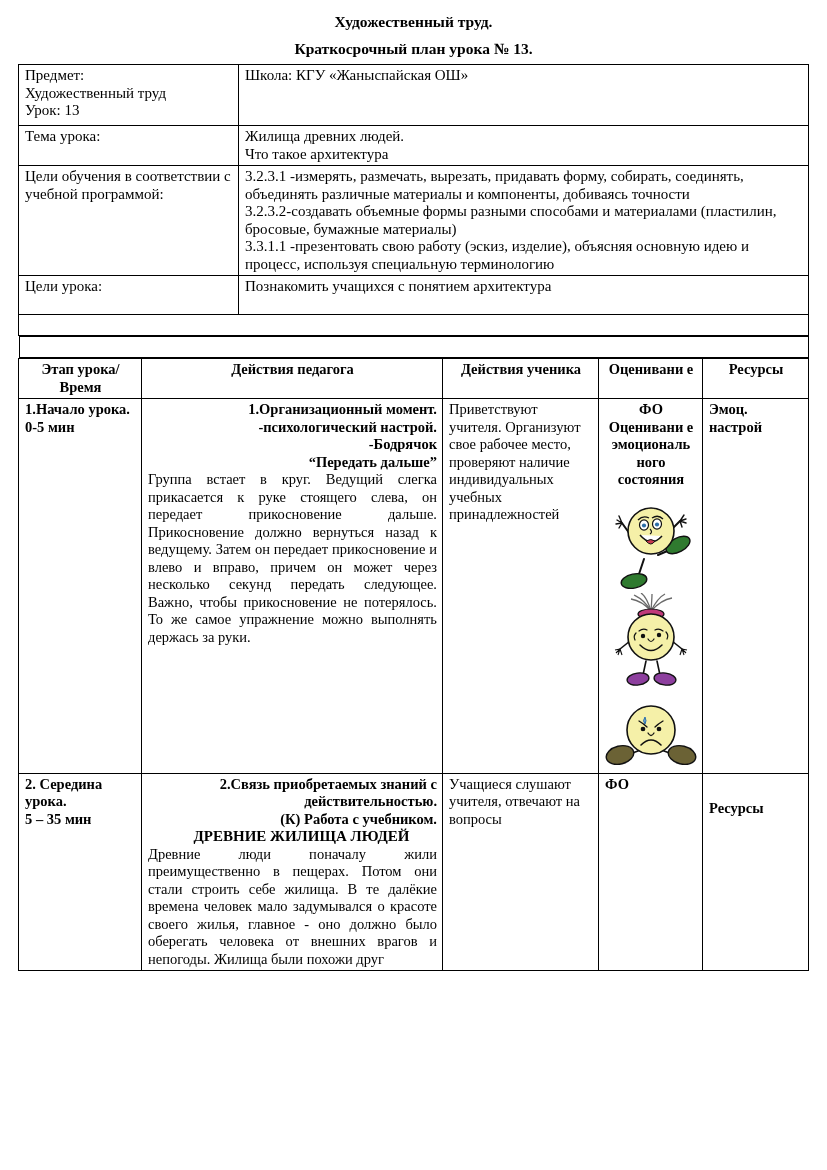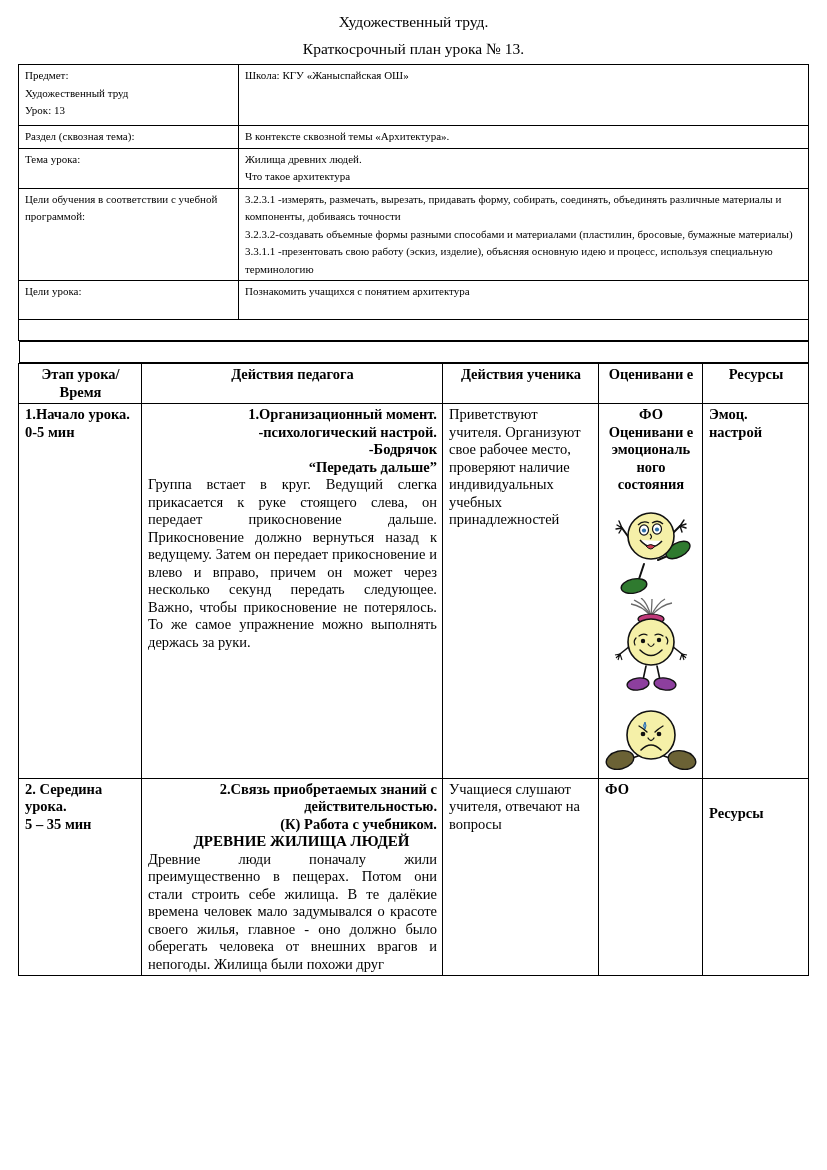--- a/index.html
+++ b/index.html
@@ -18,39 +18,39 @@
   .page {
     position: absolute;
     left: 0; top: 0;
     width: 827px;
     height: 1170px;
     box-sizing: border-box;
     padding: 0;
   }
   .doc-title {
     text-align: center;
-    font-weight: normal;
+    font-weight: bold;
     font-size: 15.5px;
     line-height: 19px;
     padding-top: 12px;
   }
   .doc-title .ln2 { display: block; margin-top: 8px; }
 
   table.grid {
     border-collapse: collapse;
     table-layout: fixed;
     margin: 0 auto;
     width: 790px;
     margin-top: 6px;
   }
   table.grid td, table.grid th {
     border: 1.3px solid #000000;
     vertical-align: top;
     padding: 2px 5px 2px 6px;
-    font-size: 11px;
+    font-size: 15px;
     line-height: 17.5px;
     font-weight: normal;
     text-align: left;
   }
   .b { font-weight: bold; }
   .just { text-align: justify; text-align-last: left; }
   .nowrapcell { white-space: pre-line; text-align: right; }
 
   
   .t1 td { height: auto; }
@@ -117,24 +117,20 @@
       <col style="width:220px">
       <col style="width:287px">
       <col style="width:283px">
     </colgroup>
     <tbody>
       <tr>
         <td class="b nowrapcell">Предмет:
 Художественный труд
 Урок: 13</td>
         <td class="b" colspan="2" style="height:56px">Школа: КГУ «Жаныспайская ОШ»</td>
-      </tr>
-      <tr>
-        <td class="b">Раздел (сквозная тема):</td>
-        <td class="b" colspan="2">В контексте сквозной темы «Архитектура».</td>
       </tr>
       <tr>
         <td class="b">Тема урока:</td>
         <td class="b nowrapcell" colspan="2">Жилища древних людей.
 Что такое архитектура</td>
       </tr>
       <tr>
         <td class="b">Цели обучения в соответствии с учебной программой:</td>
         <td class="nowrapcell" colspan="2">3.2.3.1 -измерять, размечать, вырезать, придавать форму, собирать, соединять, объединять различные материалы и компоненты, добиваясь точности
 3.2.3.2-создавать объемные формы разными способами и материалами (пластилин, бросовые, бумажные материалы)

